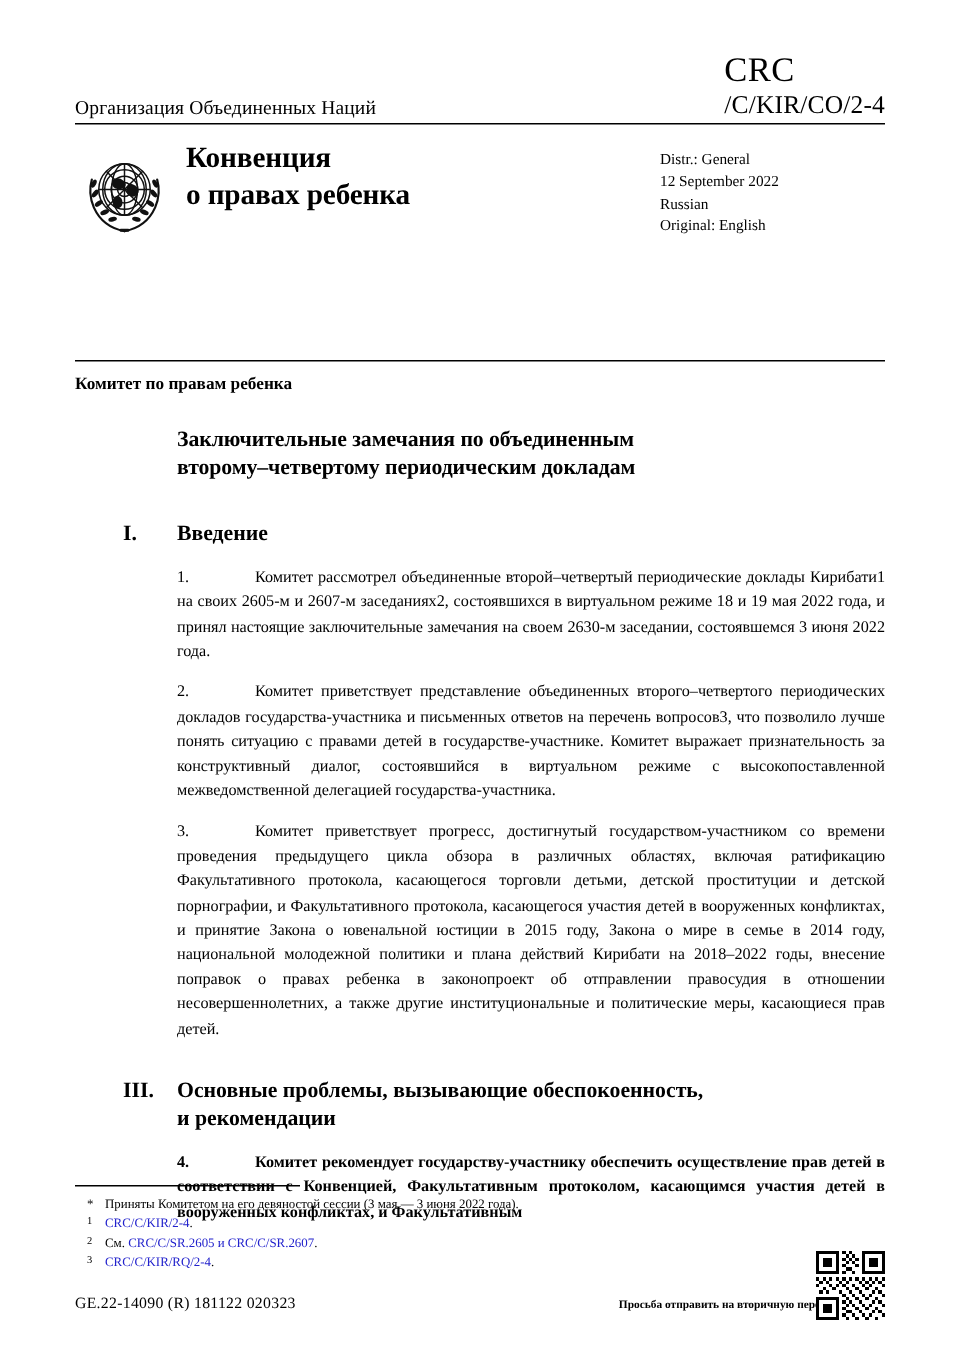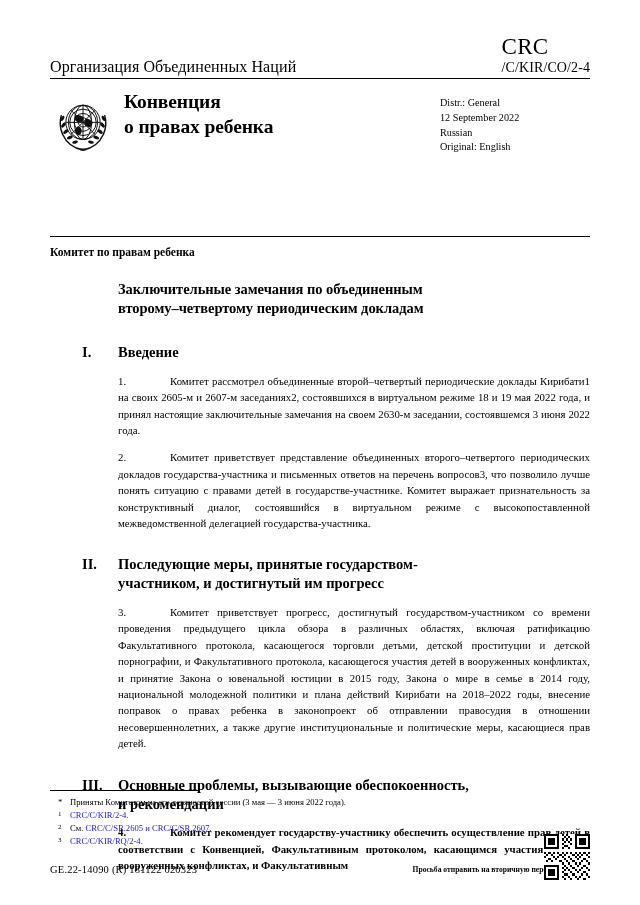--- a/index.html
+++ b/index.html
@@ -27,36 +27,36 @@
 
   
   .masthead-top {
     display: flex;
     align-items: flex-end;
     justify-content: space-between;
     padding-top: 34px;
     padding-bottom: 2px;
   }
   .org-name {
-    font-size: 16px;
+    font-size: 13px;
     letter-spacing: .1px;
     white-space: nowrap;
   }
   .symbol-line {
     display: flex;
     align-items: baseline;
     white-space: nowrap;
     flex-direction: column;
   }
   .symbol-main {
     font-size: 23px;
     letter-spacing: .3px;
   }
   .symbol-sub {
-    font-size: 14px;
+    font-size: 17px;
     letter-spacing: .1px;
   }
   .rule-heavy {
     border: 0;
     border-top: 1.6px solid #000;
     margin: 0;
   }
 
   .masthead-body {
     display: flex;
@@ -278,27 +278,20 @@
     <div>второму–четвертому периодическим докладам</div>
   </div>
 
   <div class="sec-head">
     <span class="sec-num">I.</span>
     <span class="sec-text">Введение</span>
   </div>
   <p class="para"><span class="pnum">1.</span><span>Комитет рассмотрел объединенные второй–четвертый периодические доклады Кирибати1 на своих 2605-м и 2607-м заседаниях2, состоявшихся в виртуальном режиме 18 и 19 мая 2022 года, и принял настоящие заключительные замечания на своем 2630-м заседании, состоявшемся 3 июня 2022 года.</span></p>
   <p class="para"><span class="pnum">2.</span><span>Комитет приветствует представление объединенных второго–четвертого периодических докладов государства-участника и письменных ответов на перечень вопросов3, что позволило лучше понять ситуацию с правами детей в государстве-участнике. Комитет выражает признательность за конструктивный диалог, состоявшийся в виртуальном режиме с высокопоставленной межведомственной делегацией государства-участника.</span></p>
 
-  <div class="sec-head">
-    <span class="sec-num">II.</span>
-    <span class="sec-text">
-      <span>Последующие меры, принятые государством-</span><br>
-      <span>участником, и достигнутый им прогресс</span>
-    </span>
-  </div>
   <p class="para"><span class="pnum">3.</span><span>Комитет приветствует прогресс, достигнутый государством-участником со времени проведения предыдущего цикла обзора в различных областях, включая ратификацию Факультативного протокола, касающегося торговли детьми, детской проституции и детской порнографии, и Факультативного протокола, касающегося участия детей в вооруженных конфликтах, и принятие Закона о ювенальной юстиции в 2015 году, Закона о мире в семье в 2014 году, национальной молодежной политики и плана действий Кирибати на 2018–2022 годы, внесение поправок о правах ребенка в законопроект об отправлении правосудия в отношении несовершеннолетних, а также другие институциональные и политические меры, касающиеся прав детей.</span></p>
 
   <div class="sec-head">
     <span class="sec-num">III.</span>
     <span class="sec-text">
       <span>Основные проблемы, вызывающие обеспокоенность,</span><br>
       <span>и рекомендации</span>
     </span>
   </div>
   <p class="para bold"><span class="pnum">4.</span><span>Комитет рекомендует государству-участнику обеспечить осуществление прав детей в соответствии с Конвенцией, Факультативным протоколом, касающимся участия детей в вооруженных конфликтах, и Факультативным</span></p>

